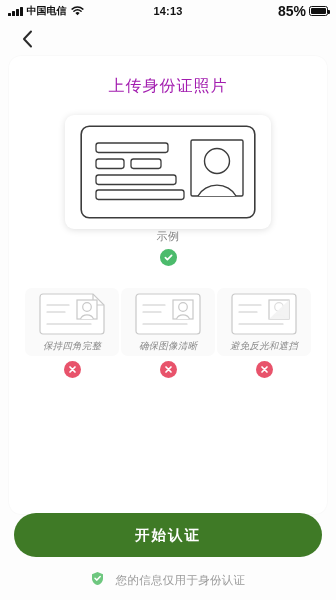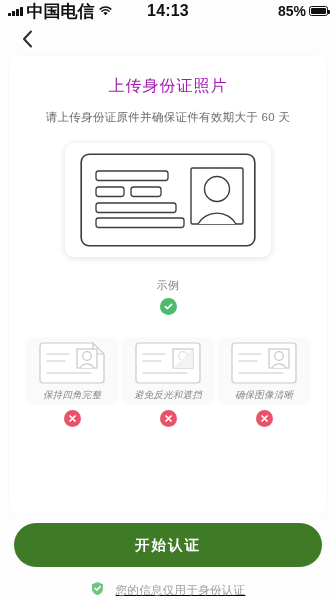--- a/index.html
+++ b/index.html
@@ -10,29 +10,29 @@
     overflow:hidden;
   }
   .phone { position:relative; width:336px; height:600px; background:#fdfdfd; }
 
   
   .status-bar {
     height:22px; display:flex; align-items:center;
     padding:0 8px; font-size:11px; font-weight:bold; color:#111;
   }
   .sb-left { display:flex; align-items:center; gap:4px; flex:1; }
-  .sb-center { flex:0 0 auto; font-size:16px; letter-spacing:.2px; }
+  .sb-center { flex:0 0 auto; font-size:11px; letter-spacing:.2px; }
   .sb-right { display:flex; align-items:center; justify-content:flex-end; gap:3px; flex:1; }
   .signal { display:flex; align-items:flex-end; gap:1.5px; height:10px; }
   .signal i { display:block; width:2.5px; background:#111; border-radius:.5px; }
   .signal i:nth-child(1){height:3.5px}
   .signal i:nth-child(2){height:5.5px}
   .signal i:nth-child(3){height:7.5px}
   .signal i:nth-child(4){height:9.5px}
-  .carrier { font-size:17px; font-weight:bold; }
+  .carrier { font-size:10px; font-weight:bold; }
   .wifi { width:13px; height:10px; position:relative; }
   .batt-pct { font-size:14px; font-weight:bold; }
   .batt { width:19px; height:10px; border:1.3px solid #111; border-radius:2.5px; position:relative; padding:1px; }
   .batt::after { content:""; position:absolute; right:-3px; top:3px; width:1.8px; height:4px; background:#111; border-radius:0 1px 1px 0; }
   .batt span { display:block; height:100%; background:#111; border-radius:1px; }
 
   
   .navbar { height:34px; display:flex; align-items:center; padding:0 14px; }
   .back-btn {
     width:26px; height:26px; display:flex; align-items:center; justify-content:center;
@@ -57,21 +57,21 @@
   }
 
   
   .sample-wrap { margin-top:18px; display:flex; flex-direction:column; align-items:center; }
   .sample-card {
     width:206px; height:114px; background:#fff; border-radius:9px;
     box-shadow:0 1px 7px rgba(0,0,0,0.13);
     display:flex; align-items:center; justify-content:center;
   }
   .sample-card svg { display:block; }
-  .sample-label { font-size:11px; color:#7d7d7d; margin-top:21px; letter-spacing:.5px; }
+  .sample-label { font-size:11px; color:#7d7d7d; margin-top:0; letter-spacing:.5px; }
 
   .badge {
     width:17px; height:17px; border-radius:50%;
     display:flex; align-items:center; justify-content:center;
     margin-top:5px;
   }
   .badge.ok { background:#4cbb6c; }
   .badge.bad { background:#e8536b; }
   .badge svg { display:block; }
 
@@ -83,21 +83,21 @@
   .tip { width:94px; display:flex; flex-direction:column; align-items:center; }
   .tip-box {
     width:94px; height:68px; background:#fafafa; border-radius:7px;
     display:flex; flex-direction:column; align-items:center; justify-content:center;
     padding-top:2px;
   }
   .tip-box svg { display:block; }
   .tip-label { font-size:9.5px; color:#8a8a8a; margin-top:5px; letter-spacing:.2px;font-style:italic; }
 
   
-  .footer { position:absolute; left:0; right:0; bottom:0; padding:0 14px 0;text-decoration:underline; }
+  .footer { position:absolute; left:0; right:0; bottom:0; padding:0 14px 10px; }
   .cta {
     width:100%; height:44px; border:none; border-radius:22px;
     background:#3f7a26; color:#ffffff;
     font-size:14.5px; font-weight:bold; letter-spacing:2px;
     font-family:inherit; cursor:pointer;
   }
   .secure {
     display:flex; align-items:center; justify-content:center; gap:12px;
     margin-top:14px;
   }
@@ -140,21 +140,20 @@
         <svg width="11" height="18" viewBox="0 0 11 18">
           <path d="M9 1.5 L2 9 L9 16.5" stroke="#2b2b2b" stroke-width="2" fill="none" stroke-linecap="round" stroke-linejoin="round"></path>
         </svg>
       </span>
     </div>
   </div>
 
   <div class="content-card">
 
     <div class="title">上传身份证照片</div>
-    <div class="subtitle">请上传身份证原件并确保证件有效期大于 60 天</div>
 
     <div class="sample-wrap">
       <div class="sample-card">
         <svg width="176" height="94" viewBox="0 0 176 94">
           <rect x="1.2" y="1.2" width="173.6" height="91.6" rx="8" ry="8" fill="#fff" stroke="#3c3c3c" stroke-width="1.6"></rect>
           <rect x="16" y="18" width="72" height="9.5" rx="2.4" fill="#fff" stroke="#3c3c3c" stroke-width="1.3"></rect>
           <rect x="16" y="34" width="28" height="9.5" rx="2.4" fill="#fff" stroke="#3c3c3c" stroke-width="1.3"></rect>
           <rect x="51" y="34" width="30" height="9.5" rx="2.4" fill="#fff" stroke="#3c3c3c" stroke-width="1.3"></rect>
           <rect x="16" y="50" width="80" height="9.5" rx="2.4" fill="#fff" stroke="#3c3c3c" stroke-width="1.3"></rect>
           <rect x="16" y="65" width="88" height="9.5" rx="2.4" fill="#fff" stroke="#3c3c3c" stroke-width="1.3"></rect>
@@ -195,45 +194,45 @@
       </div>
 
       <div class="tip">
         <div class="tip-box">
           <svg width="66" height="42" viewBox="0 0 66 42">
             <rect x="1" y="1" width="64" height="40" rx="3" fill="#fff" stroke="#c9c9c9" stroke-width="1.2"></rect>
             <line x1="8" y1="12" x2="30" y2="12" stroke="#c9c9c9" stroke-width="1.2" stroke-linecap="round"></line>
             <line x1="8" y1="19" x2="26" y2="19" stroke="#c9c9c9" stroke-width="1.2" stroke-linecap="round"></line>
             <line x1="8" y1="31" x2="52" y2="31" stroke="#c9c9c9" stroke-width="1.2" stroke-linecap="round"></line>
             <rect x="38" y="7" width="20" height="19" fill="#fff" stroke="#c9c9c9" stroke-width="1.2"></rect>
-            <circle cx="48" cy="14" r="4.3" fill="#fff" stroke="#dedede" stroke-width="1.2"></circle>
-            <path d="M41.5 26 A7 6.5 0 0 1 54.5 26" fill="#fff" stroke="#dedede" stroke-width="1.2"></path>
-            <path d="M38 26 L58 7 L58 26 Z" fill="#f2f2f2" opacity="0.95"></path>
-          </svg>
-          <div class="tip-label">避免反光和遮挡</div>
+            <circle cx="48" cy="14" r="4.3" fill="#fff" stroke="#c9c9c9" stroke-width="1.2"></circle>
+            <path d="M41.5 26 A7 6.5 0 0 1 54.5 26" fill="#fff" stroke="#c9c9c9" stroke-width="1.2"></path>
+          </svg>
+          <div class="tip-label">确保图像清晰</div>
         </div>
         <div class="badge bad">
           <svg width="9" height="9" viewBox="0 0 9 9">
             <path d="M2 2 L7 7 M7 2 L2 7" stroke="#fff" stroke-width="1.7" stroke-linecap="round"></path>
           </svg>
         </div>
       </div>
 
       <div class="tip">
         <div class="tip-box">
           <svg width="66" height="42" viewBox="0 0 66 42">
             <rect x="1" y="1" width="64" height="40" rx="3" fill="#fff" stroke="#c9c9c9" stroke-width="1.2"></rect>
             <line x1="8" y1="12" x2="30" y2="12" stroke="#c9c9c9" stroke-width="1.2" stroke-linecap="round"></line>
             <line x1="8" y1="19" x2="26" y2="19" stroke="#c9c9c9" stroke-width="1.2" stroke-linecap="round"></line>
             <line x1="8" y1="31" x2="52" y2="31" stroke="#c9c9c9" stroke-width="1.2" stroke-linecap="round"></line>
             <rect x="38" y="7" width="20" height="19" fill="#fff" stroke="#c9c9c9" stroke-width="1.2"></rect>
-            <circle cx="48" cy="14" r="4.3" fill="#fff" stroke="#c9c9c9" stroke-width="1.2"></circle>
-            <path d="M41.5 26 A7 6.5 0 0 1 54.5 26" fill="#fff" stroke="#c9c9c9" stroke-width="1.2"></path>
-          </svg>
-          <div class="tip-label">确保图像清晰</div>
+            <circle cx="48" cy="14" r="4.3" fill="#fff" stroke="#dedede" stroke-width="1.2"></circle>
+            <path d="M41.5 26 A7 6.5 0 0 1 54.5 26" fill="#fff" stroke="#dedede" stroke-width="1.2"></path>
+            <path d="M38 26 L58 7 L58 26 Z" fill="#f2f2f2" opacity="0.95"></path>
+          </svg>
+          <div class="tip-label">避免反光和遮挡</div>
         </div>
         <div class="badge bad">
           <svg width="9" height="9" viewBox="0 0 9 9">
             <path d="M2 2 L7 7 M7 2 L2 7" stroke="#fff" stroke-width="1.7" stroke-linecap="round"></path>
           </svg>
         </div>
       </div>
 
     </div>
   </div>

